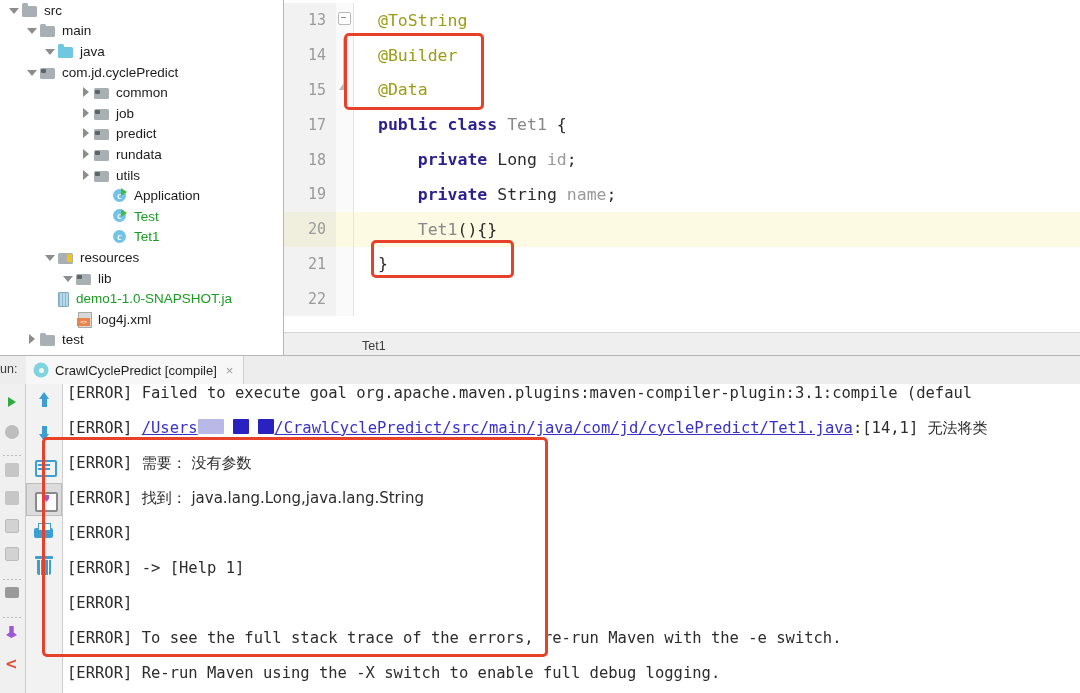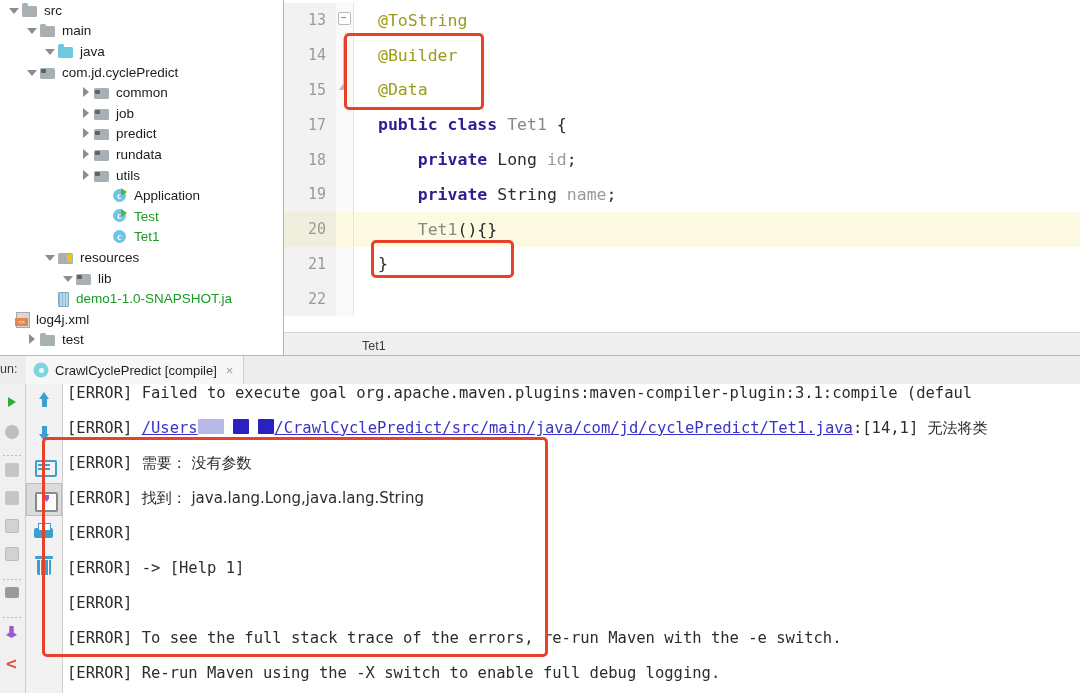--- a/index.html
+++ b/index.html
@@ -451,21 +451,21 @@
         <div class="tree-row" style="padding-left: 62px;">
           <span class="tw down"></span>
           <span class="ticon ic-pkg"></span>
           <span class="tlabel">lib</span>
         </div>
         <div class="tree-row" style="padding-left: 40px;">
           <span class="tw"></span>
           <span class="ticon ic-jar"></span>
           <span class="tlabel green">demo1-1.0-SNAPSHOT.ja</span>
         </div>
-        <div class="tree-row" style="">
+        <div class="tree-row" style="padding-left: 62px;">
           <span class="tw"></span>
           <span class="ticon ic-xml"></span>
           <span class="tlabel">log4j.xml</span>
         </div>
         <div class="tree-row" style="padding-left: 26px; margin-top: 0px;">
           <span class="tw right"></span>
           <span class="ticon ic-folder"></span>
           <span class="tlabel">test</span>
         </div>
       </div>

